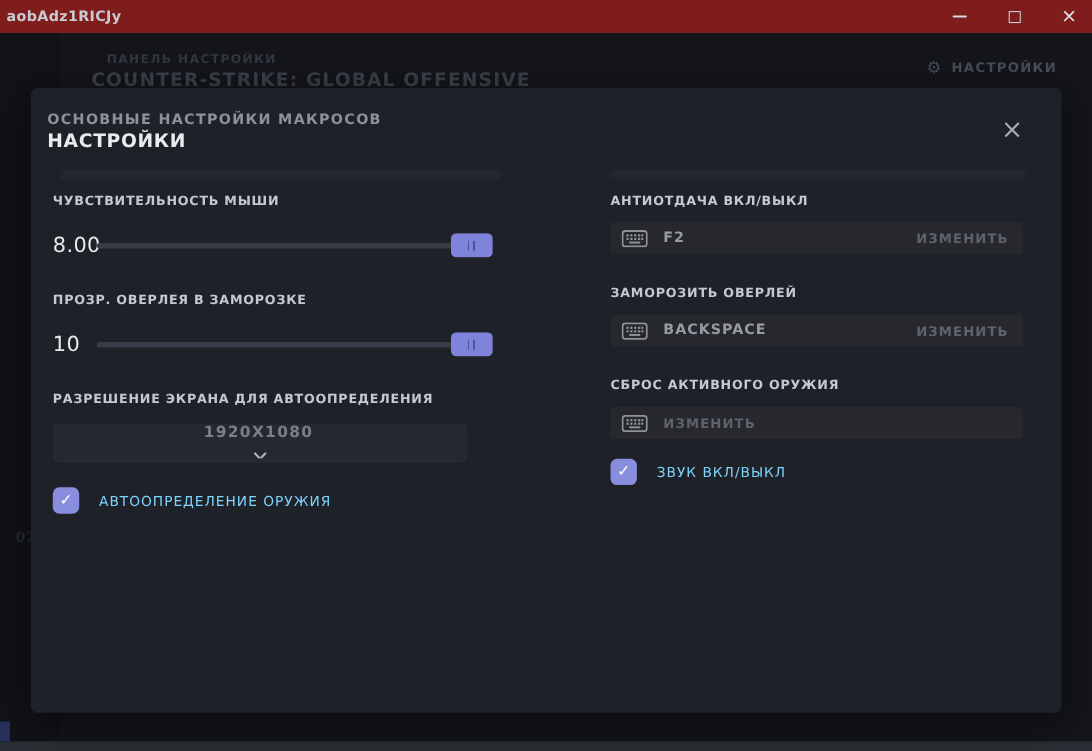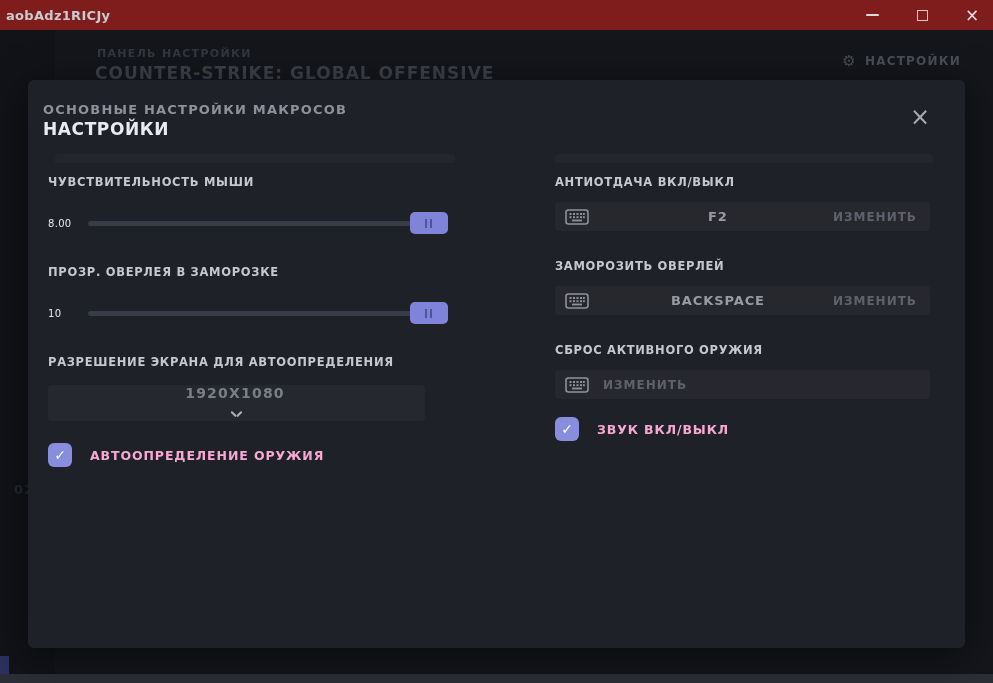--- a/index.html
+++ b/index.html
@@ -15,21 +15,21 @@
   .win-btn { width:22px; height:22px; display:flex; align-items:center; justify-content:center; cursor:pointer; }
   .minimize-bar { width:13px; height:2px; background:#d8dadf; border-radius:1px; }
   .maximize-box { width:11px; height:11px; border:1.5px solid #c8cacf; }
   .close-glyph { color:#e3e5e9; font-size:17px; line-height:1; }
 
   
   .app-bg { position:absolute; top:30px; left:0; width:993px; height:653px; background:#14161b; }
   .bg-sidebar { position:absolute; top:0; left:0; width:55px; height:653px; background:#111318; }
   .bg-sidebar-num { position:absolute; top:452px; left:14px; color:#262932; font-size:13px; font-weight:bold; letter-spacing:1px; }
   .bg-eyebrow { position:absolute; top:17px; left:97px; color:#33373f; font-size:11px; font-weight:bold; letter-spacing:1.3px; }
-  .bg-game-title { position:absolute; top:33px; left:95px; color:#3d414b; font-size:17px; font-weight:bold; letter-spacing:1px; }
+  .bg-game-title { position:absolute; top:33px; left:83px; color:#3d414b; font-size:17px; font-weight:bold; letter-spacing:1px; }
   .bg-settings-btn { position:absolute; top:22px; right:32px; display:flex; align-items:center; gap:8px;
     color:#4a4e59; font-size:12px; font-weight:bold; letter-spacing:1.2px; }
   .bg-settings-btn .gear { font-size:15px; }
   .bg-bottombar { position:absolute; left:0; bottom:0; width:993px; height:9px; background:#2c2f35; }
   .bg-corner-accent { position:absolute; left:0; bottom:9px; width:9px; height:18px; background:#2b3160; }
 
   
   .modal { position:absolute; left:28px; top:80px; width:937px; height:568px; background:#1f2128;
     border-radius:6px; box-shadow:0 8px 40px rgba(0,0,0,.55); z-index:30; }
   .modal-eyebrow { position:absolute; top:22px; left:15px; color:#8e919b; font-size:13px; font-weight:bold; letter-spacing:1.2px; }
@@ -41,46 +41,46 @@
   .band-right { left:527px; top:74px; width:378px; }
 
   .col { position:absolute; top:95px; }
   .col-left { left:20px; width:400px; }
   .col-right { left:527px; width:375px; }
 
   .field-label { color:#c6c8cf; font-size:11.5px; font-weight:bold; letter-spacing:.7px; }
 
   
   .slider-row { display:flex; align-items:center; margin-top:22px; height:24px; }
-  .slider-value { color:#e6e8ec; font-size:10px; font-weight:500; width:40px; letter-spacing:.3px; }
+  .slider-value { color:#e6e8ec; font-size:19px; font-weight:500; width:40px; letter-spacing:.3px; }
   .slider-track { position:relative; flex:1; height:5px; background:#383c49; border-radius:3px; margin-right:2px; cursor:pointer; }
   .slider-handle { position:absolute; right:-2px; top:50%; transform:translateY(-50%); width:38px; height:22px;
     background:#7f84da; border-radius:5px; cursor:grab;
     background-image:repeating-linear-gradient(90deg, transparent 0 2px, rgba(40,44,110,.55) 2px 3.5px, transparent 3.5px 5px);
     background-size:12px 9px; background-repeat:no-repeat; background-position:center; }
   .gap-30 { margin-top:30px; }
   .gap-28 { margin-top:28px; }
 
   
   .dropdown { margin-top:16px; width:377px; height:36px; background:#26282f; border-radius:4px; display:flex;
     align-items:center; padding:0 16px 0 13px; cursor:pointer;flex-direction:column; }
   .dropdown-value { color:#7a7e88; font-size:14px; font-weight:bold; letter-spacing:1.2px; flex:1; }
   .chevron-down { width:10px; height:10px; position:relative; }
   .chevron-down::before { content:""; position:absolute; left:0; top:2px; width:7px; height:2.4px; background:#b0b3ba; border-radius:2px; transform:rotate(45deg); }
   .chevron-down::after { content:""; position:absolute; right:-3px; top:2px; width:7px; height:2.4px; background:#b0b3ba; border-radius:2px; transform:rotate(-45deg); }
 
   
   .checkbox-row { display:flex; align-items:center; margin-top:22px; cursor:pointer; }
   .checkbox { width:24px; height:24px; background:#888dde; border-radius:6px; display:flex; align-items:center;
     justify-content:center; color:#fff; font-size:14px; font-weight:bold; }
-  .checkbox-label { margin-left:18px; color:#f9a8d4; font-size:12.5px; font-weight:bold; letter-spacing:.9px; }
+  .checkbox-label { margin-left:18px; color:#7dd3fc; font-size:12.5px; font-weight:normal; letter-spacing:.9px; }
 
   
   .hotkey-row { margin-top:13px; width:375px; height:29px; background:#26282e; border-radius:3px; display:flex;
-    align-items:center; padding:0 13px 0 10px;text-align:center; }
+    align-items:center; padding:0 13px 0 10px; }
   .kb-icon { display:flex; align-items:center; margin-right:14px; }
   .hotkey-key { color:#989ba3; font-size:13px; font-weight:bold; letter-spacing:.9px; flex:1; }
   .hotkey-action { color:#5f626b; font-size:12px; font-weight:bold; letter-spacing:1px; cursor:pointer; }
 </style>
 </head>
 <body>
 
 <div class="window">
 
   <div class="titlebar">

